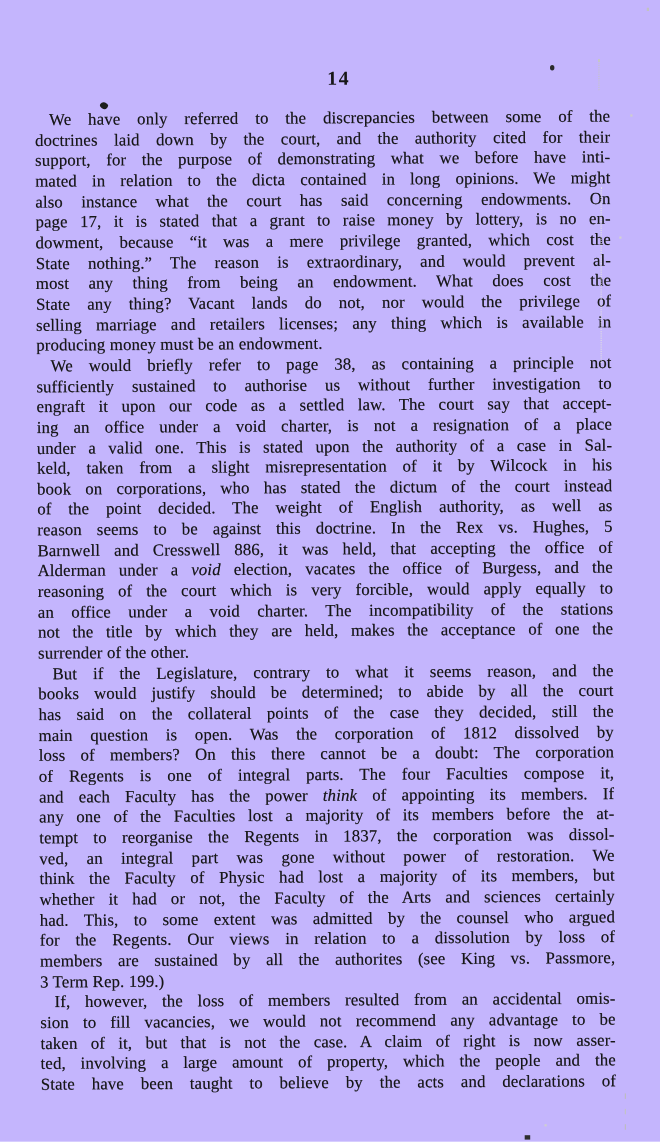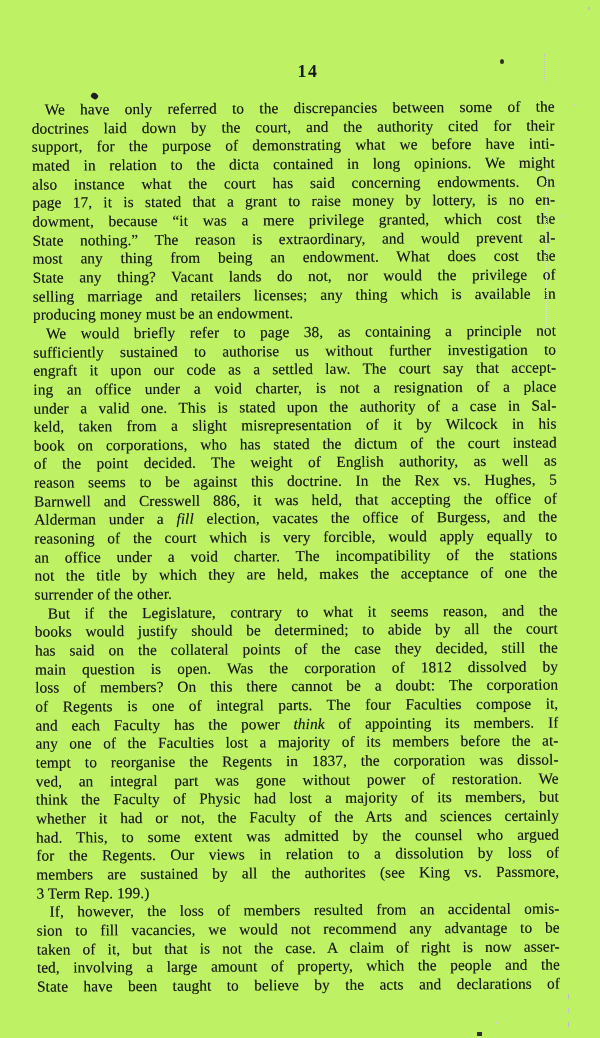--- a/index.html
+++ b/index.html
@@ -61,21 +61,21 @@
   .fleck-2 { left: 573px; top: 104px; width: 2px; height: 2px; background: #cecece; }
   .fleck-3 { left: 563px; top: 215px; width: 2px; height: 2px; background: #d2d2d2; }
   .fleck-4 { left: 568px; top: 994px; width: 1px; height: 5px; background: #bdbdbd; }
   .fleck-5 { left: 568px; top: 1008px; width: 1px; height: 5px; background: #c4c4c4; }
   .fleck-6 { left: 568px; top: 1022px; width: 1px; height: 5px; background: #bdbdbd; }
   .fleck-7 { left: 495px; top: 1022px; width: 2px; height: 2px; background: #cfcfcf; }
 </style>
 </head>
 <body>
 
-<div class="page" style="background: #bef264; color: rgb(23, 23, 23);">
+<div class="page" style="background: #c4b5fd; color: rgb(23, 23, 23);">
   <div class="content">
     <div class="page-number">14</div>
     <div class="body">
         <div class="line indent">We have only referred to the discrepancies between some of the</div>
         <div class="line">doctrines laid down by the court, and the authority cited for their</div>
         <div class="line">support, for the purpose of demonstrating what we before have inti-</div>
         <div class="line">mated in relation to the dicta contained in long opinions. We might</div>
         <div class="line">also instance what the court has said concerning endowments. On</div>
         <div class="line">page 17, it is stated that a grant to raise money by lottery, is no en-</div>
         <div class="line">dowment, because “it was a mere privilege granted, which cost the</div>
@@ -87,21 +87,21 @@
         <div class="line indent">We would briefly refer to page 38, as containing a principle not</div>
         <div class="line">sufficiently sustained to authorise us without further investigation to</div>
         <div class="line">engraft it upon our code as a settled law. The court say that accept-</div>
         <div class="line">ing an office under a void charter, is not a resignation of a place</div>
         <div class="line">under a valid one. This is stated upon the authority of a case in Sal-</div>
         <div class="line">keld, taken from a slight misrepresentation of it by Wilcock in his</div>
         <div class="line">book on corporations, who has stated the dictum of the court instead</div>
         <div class="line">of the point decided. The weight of English authority, as well as</div>
         <div class="line">reason seems to be against this doctrine. In the Rex vs. Hughes, 5</div>
         <div class="line">Barnwell and Cresswell 886, it was held, that accepting the office of</div>
-        <div class="line">Alderman under a <i>fill</i> election, vacates the office of Burgess, and the</div>
+        <div class="line">Alderman under a <i>void</i> election, vacates the office of Burgess, and the</div>
         <div class="line">reasoning of the court which is very forcible, would apply equally to</div>
         <div class="line">an office under a void charter. The incompatibility of the stations</div>
         <div class="line">not the title by which they are held, makes the acceptance of one the</div>
         <div class="line short">surrender of the other.</div>
         <div class="line indent">But if the Legislature, contrary to what it seems reason, and the</div>
         <div class="line">books would justify should be determined; to abide by all the court</div>
         <div class="line">has said on the collateral points of the case they decided, still the</div>
         <div class="line">main question is open. Was the corporation of 1812 dissolved by</div>
         <div class="line">loss of members? On this there cannot be a doubt: The corporation</div>
         <div class="line">of Regents is one of integral parts. The four Faculties compose it,</div>

